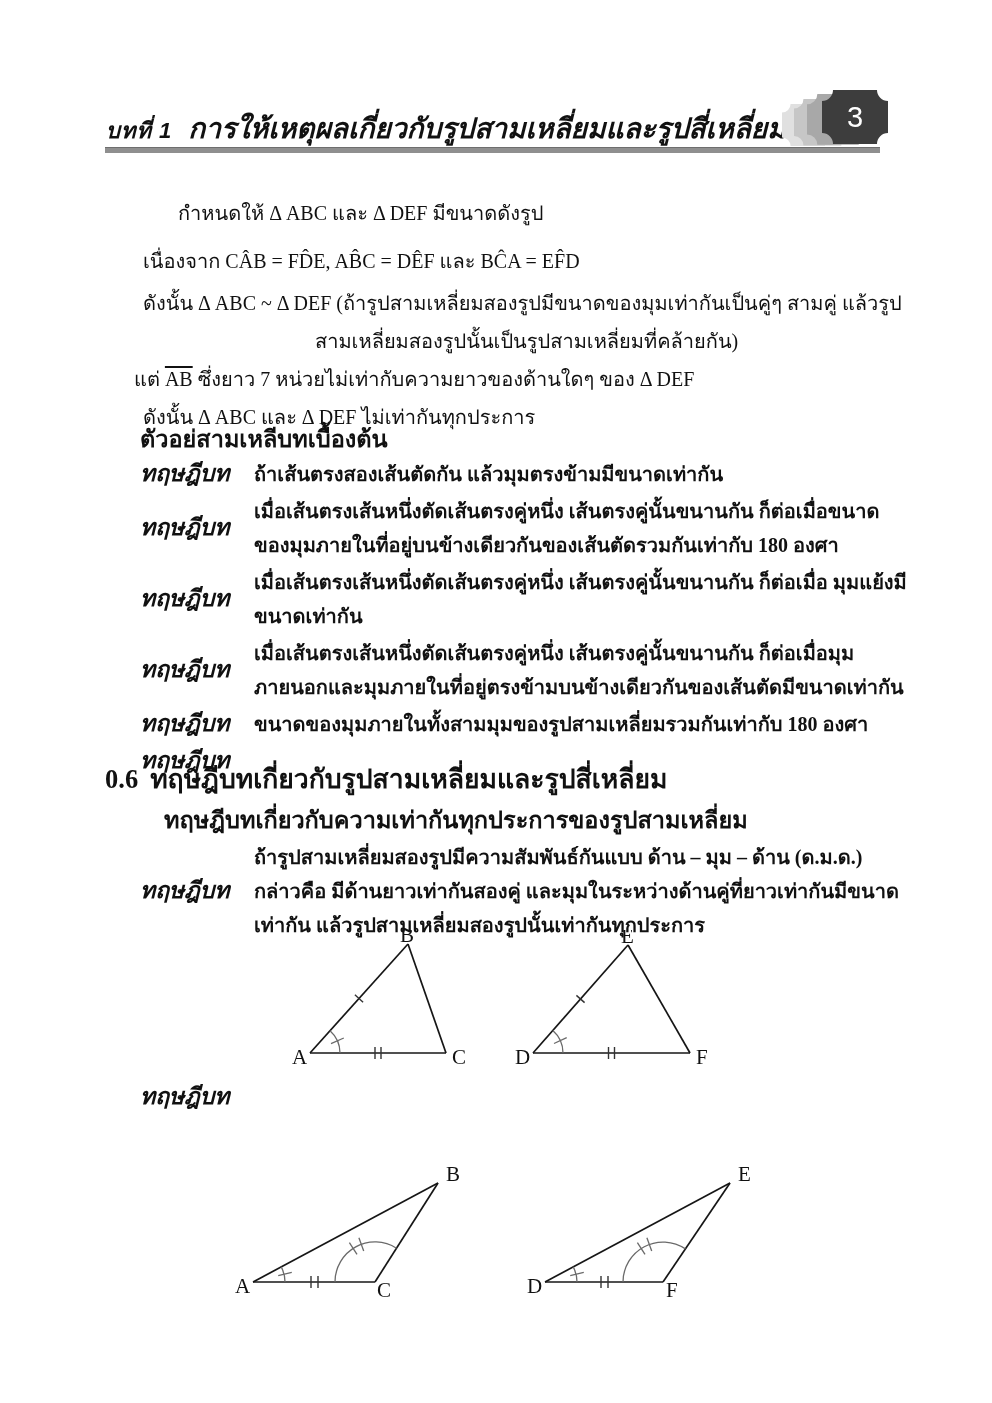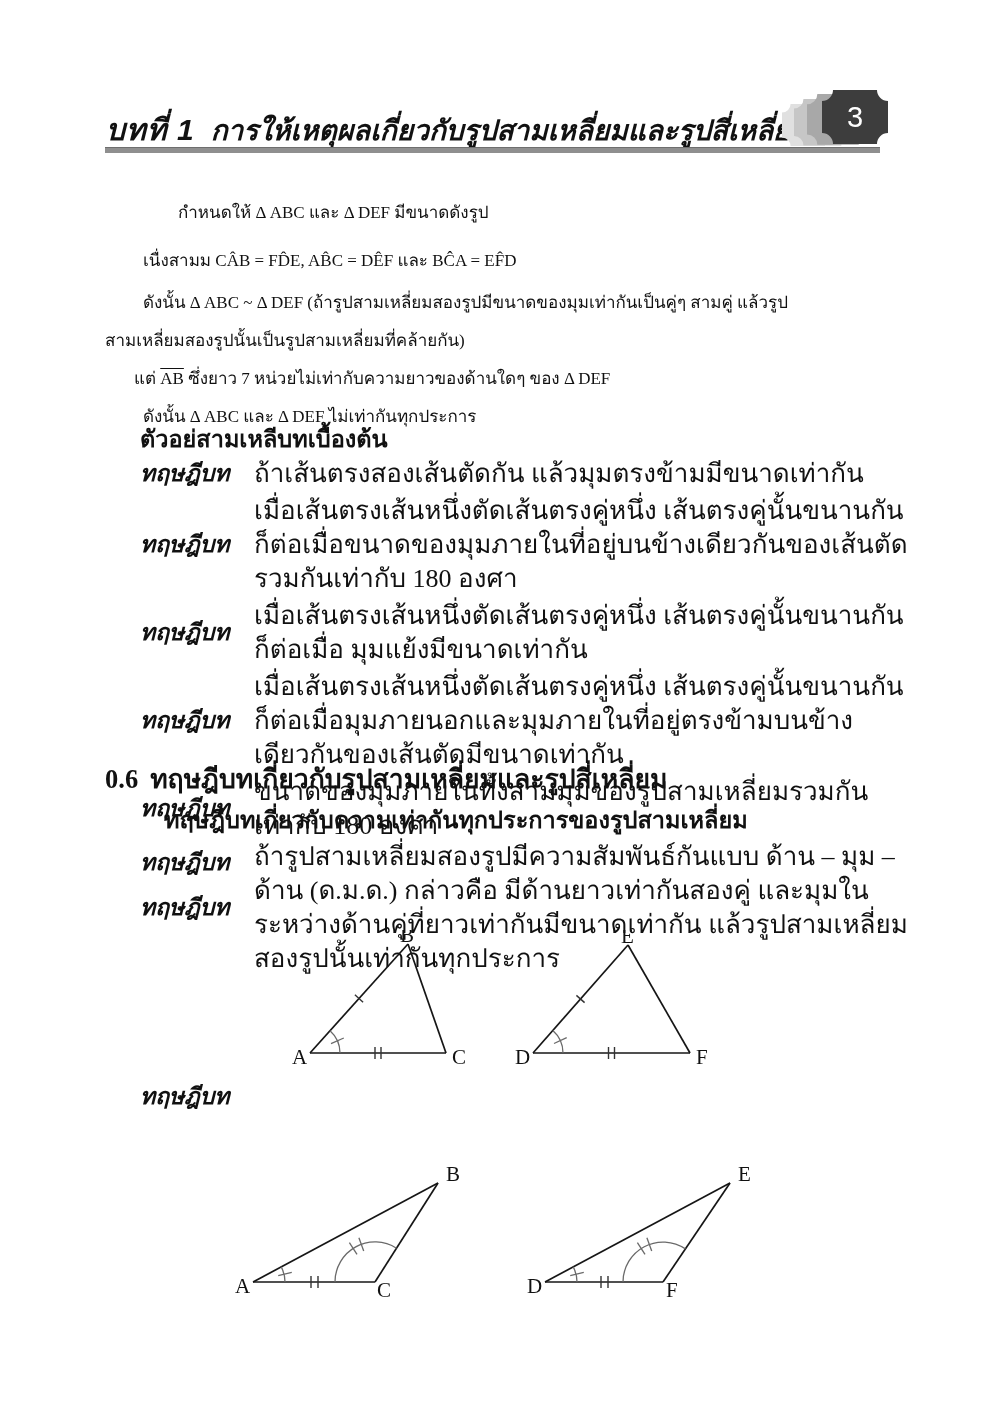--- a/index.html
+++ b/index.html
@@ -13,50 +13,50 @@
     overflow:hidden;
   }
   
   .chapter-header{
     position:absolute;top:106px;left:106px;
     white-space:nowrap;
     font-style:italic;font-weight:bold;
   }
   .chapter-label{
     font-family:"Liberation Sans","DejaVu Sans",sans-serif;
-    font-size:30px;letter-spacing:1px;margin-right:16px;
+    font-size:22px;letter-spacing:1px;margin-right:16px;
   }
   .chapter-title{font-size:28px;}
   .header-rule{
     position:absolute;top:147px;left:105px;width:775px;height:5px;
     background:#8f8f8f;border-top:1px solid #6e6e6e;
   }
   .badge-stack{position:absolute;top:88px;left:778px;}
   
-  .intro{position:absolute;top:194px;left:105px;width:810px;font-size:17px;}
+  .intro{position:absolute;top:194px;left:105px;width:810px;font-size:20px;}
   .iline{line-height:38px;white-space:nowrap;}
   .iline.l1{margin-left:73px;}
   .iline.l2{margin-left:38px;margin-top:10px;}
   .iline.l3{margin-left:38px;margin-top:4px;}
-  .iline.l4{}
+  .iline.l4{margin-left:210px;}
   .iline.l5{margin-left:29px;}
   .iline.l6{margin-left:38px;}
   .ov{text-decoration:overline;}
   
   .example-heading{
     position:absolute;top:420px;left:140px;
     font-weight:bold;font-size:23.5px;
   }
   .theorem-list{position:absolute;top:457px;left:140px;width:768px;}
   .theorem-row{display:flex;align-items:center;margin-bottom:3px;}
   .theorem-label{
     flex:0 0 114px;font-weight:bold;font-style:italic;
     font-size:23px;line-height:34px;
   }
-  .theorem-text{flex:1;font-size:26px;line-height:34px;}
+  .theorem-text{flex:1;font-size:20px;line-height:34px;font-weight:bold;}
   
   .section-heading{
     position:absolute;top:758px;left:105px;
     font-weight:bold;font-size:26.5px;white-space:nowrap;
   }
   .section-number{margin-right:12px;}
   .subsection-heading{
     position:absolute;top:801px;left:140px;
     font-weight:bold;font-size:23.5px;white-space:nowrap;margin-left:24px;
   }
@@ -96,21 +96,21 @@
         <path d="M 11 0 L 55 0 A 11 11 0 0 0 66 11 L 66 43 A 11 11 0 0 0 55 54 L 11 54 A 11 11 0 0 0 0 43 L 0 11 A 11 11 0 0 0 11 0 Z" transform="translate(16,11) scale(0.86)" fill="#c6c6c6"></path>
         <path d="M 11 0 L 55 0 A 11 11 0 0 0 66 11 L 66 43 A 11 11 0 0 0 55 54 L 11 54 A 11 11 0 0 0 0 43 L 0 11 A 11 11 0 0 0 11 0 Z" transform="translate(29,6) scale(0.94)" fill="#a8a8a8"></path>
       </g>
       <path d="M 11 0 L 55 0 A 11 11 0 0 0 66 11 L 66 43 A 11 11 0 0 0 55 54 L 11 54 A 11 11 0 0 0 0 43 L 0 11 A 11 11 0 0 0 11 0 Z" transform="translate(44,2)" fill="#3d3d3d"></path>
       <text class="badge-num" x="77" y="39" text-anchor="middle">3</text>
     </svg>
   </div>
 
   <div class="intro">
     <div class="iline l1">กำหนดให้ Δ ABC และ Δ DEF มีขนาดดังรูป</div>
-    <div class="iline l2">เนื่งสามม CÂB = FD̂E, AB̂C = DÊF และ BĈA = EF̂D</div>
+    <div class="iline l2">เนื่องจาก CÂB = FD̂E, AB̂C = DÊF และ BĈA = EF̂D</div>
     <div class="iline l3">ดังนั้น Δ ABC ~ Δ DEF (ถ้ารูปสามเหลี่ยมสองรูปมีขนาดของมุมเท่ากันเป็นคู่ๆ สามคู่ แล้วรูป</div>
     <div class="iline l4">สามเหลี่ยมสองรูปนั้นเป็นรูปสามเหลี่ยมที่คล้ายกัน)</div>
     <div class="iline l5"><span>แต่ </span><span class="ov">AB</span><span> ซึ่งยาว 7 หน่วยไม่เท่ากับความยาวของด้านใดๆ ของ Δ DEF</span></div>
     <div class="iline l6">ดังนั้น Δ ABC และ Δ DEF ไม่เท่ากันทุกประการ</div>
   </div>
 
   <div class="example-heading">ตัวอย่สามเหลีบทเบื้องต้น</div>
 
   <div class="theorem-list">
     <div class="theorem-row">

